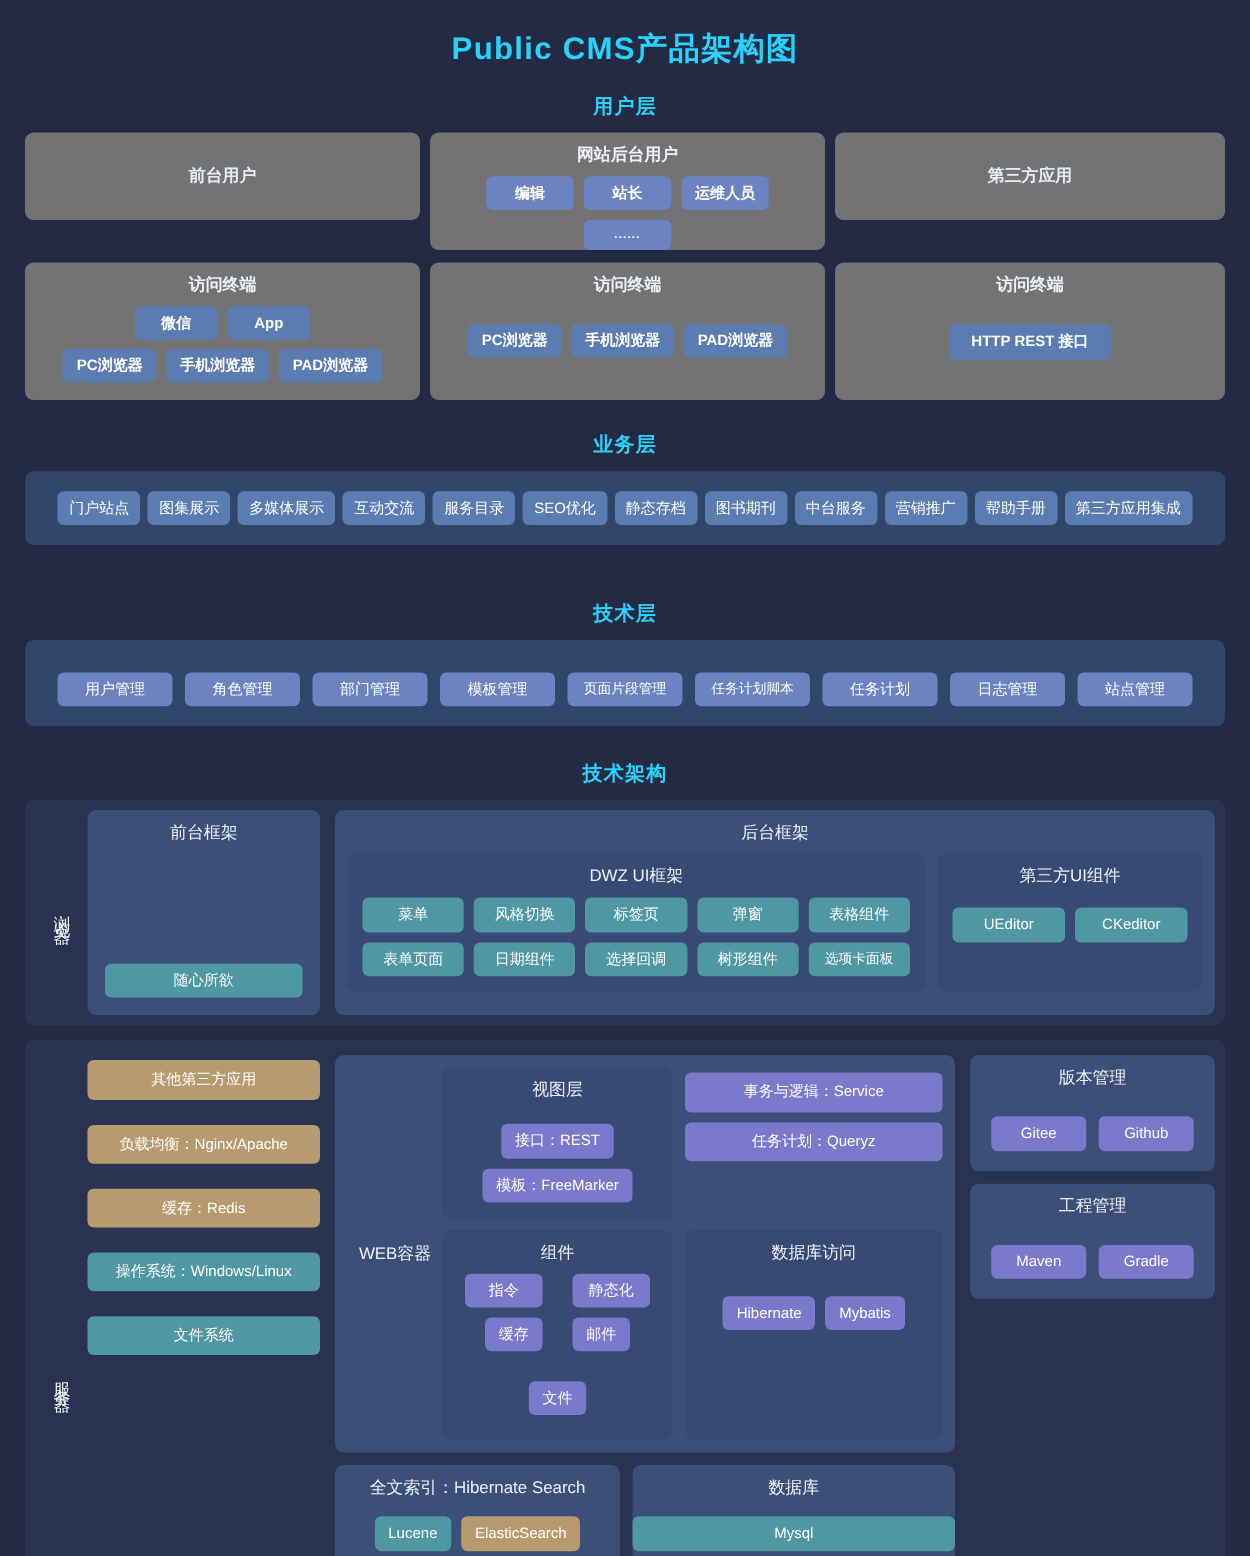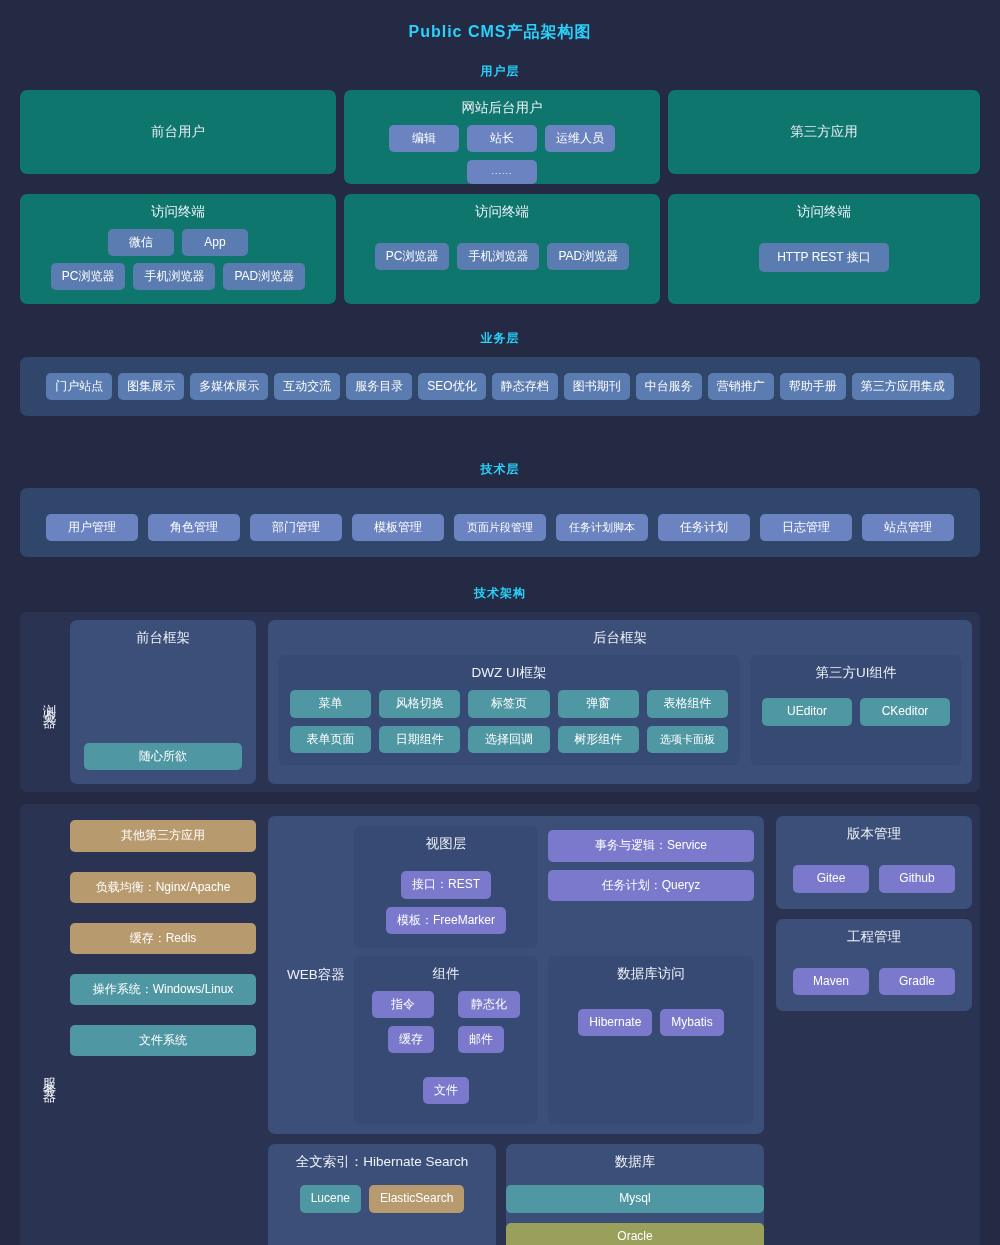--- a/index.html
+++ b/index.html
@@ -8,29 +8,29 @@
     background: #252a44;
     font-family: "Liberation Sans", "DejaVu Sans", sans-serif;
     color: #e8ecf5;
     overflow: hidden;
   }
   .page { width: 1000px; padding: 0 20px; }
 
   .title {
     text-align: center;
     color: #28d2fa;
-    font-size: 16px;
+    font-size: 25px;
     font-weight: bold;
     letter-spacing: 1px;
     padding-top: 22px;
   }
   .layer-title {
     text-align: center;
     color: #28d2fa;
-    font-size: 12px;
+    font-size: 16px;
     font-weight: bold;
     letter-spacing: 1px;
   }
 
   
   .panel {           
     background: #30466a;
     border-radius: 7px;
   }
   .panel-dark {      
@@ -65,25 +65,25 @@
   .chip-blue   { background: #6b83c0; }
   .chip-steel  { background: #5b7cb0; }
   .chip-teal   { background: #4f97a3; }
   .chip-purple { background: #7b79cc; }
   .chip-tan    { background: #b89a6f; }
   .chip-olive  { background: #9aa05c; }
   .chiprow { display: flex; flex-wrap: wrap; gap: 8px; justify-content: center; }
 
   
   .user-row { display: flex; gap: 8px; margin-top: 10px; }
-  .user-row > div { border-radius: 7px; background: #0f766e; }
+  .user-row > div { border-radius: 7px; background: #737373; font-weight: bold; }
   .u-col1 { width: 316px; }
   .u-col2 { width: 316px; }
   .u-col3 { flex: 1; }
-  .box-a { height: 84px; display: flex; align-items: center; justify-content: center; }
+  .box-a { height: 70px; display: flex; align-items: center; justify-content: center; }
   .box-b { height: 110px; padding-bottom: 8px; }
   .centered-label { font-size: 13.5px; }
 
   
   .biz-panel { margin-top: 10px; padding: 16px 8px; }
   .biz-panel .chiprow { gap: 6px; }
   .biz-panel .chip { padding: 7px 9px; }
 
   
   .tech-panel { margin-top: 10px; padding: 16px 0; }

